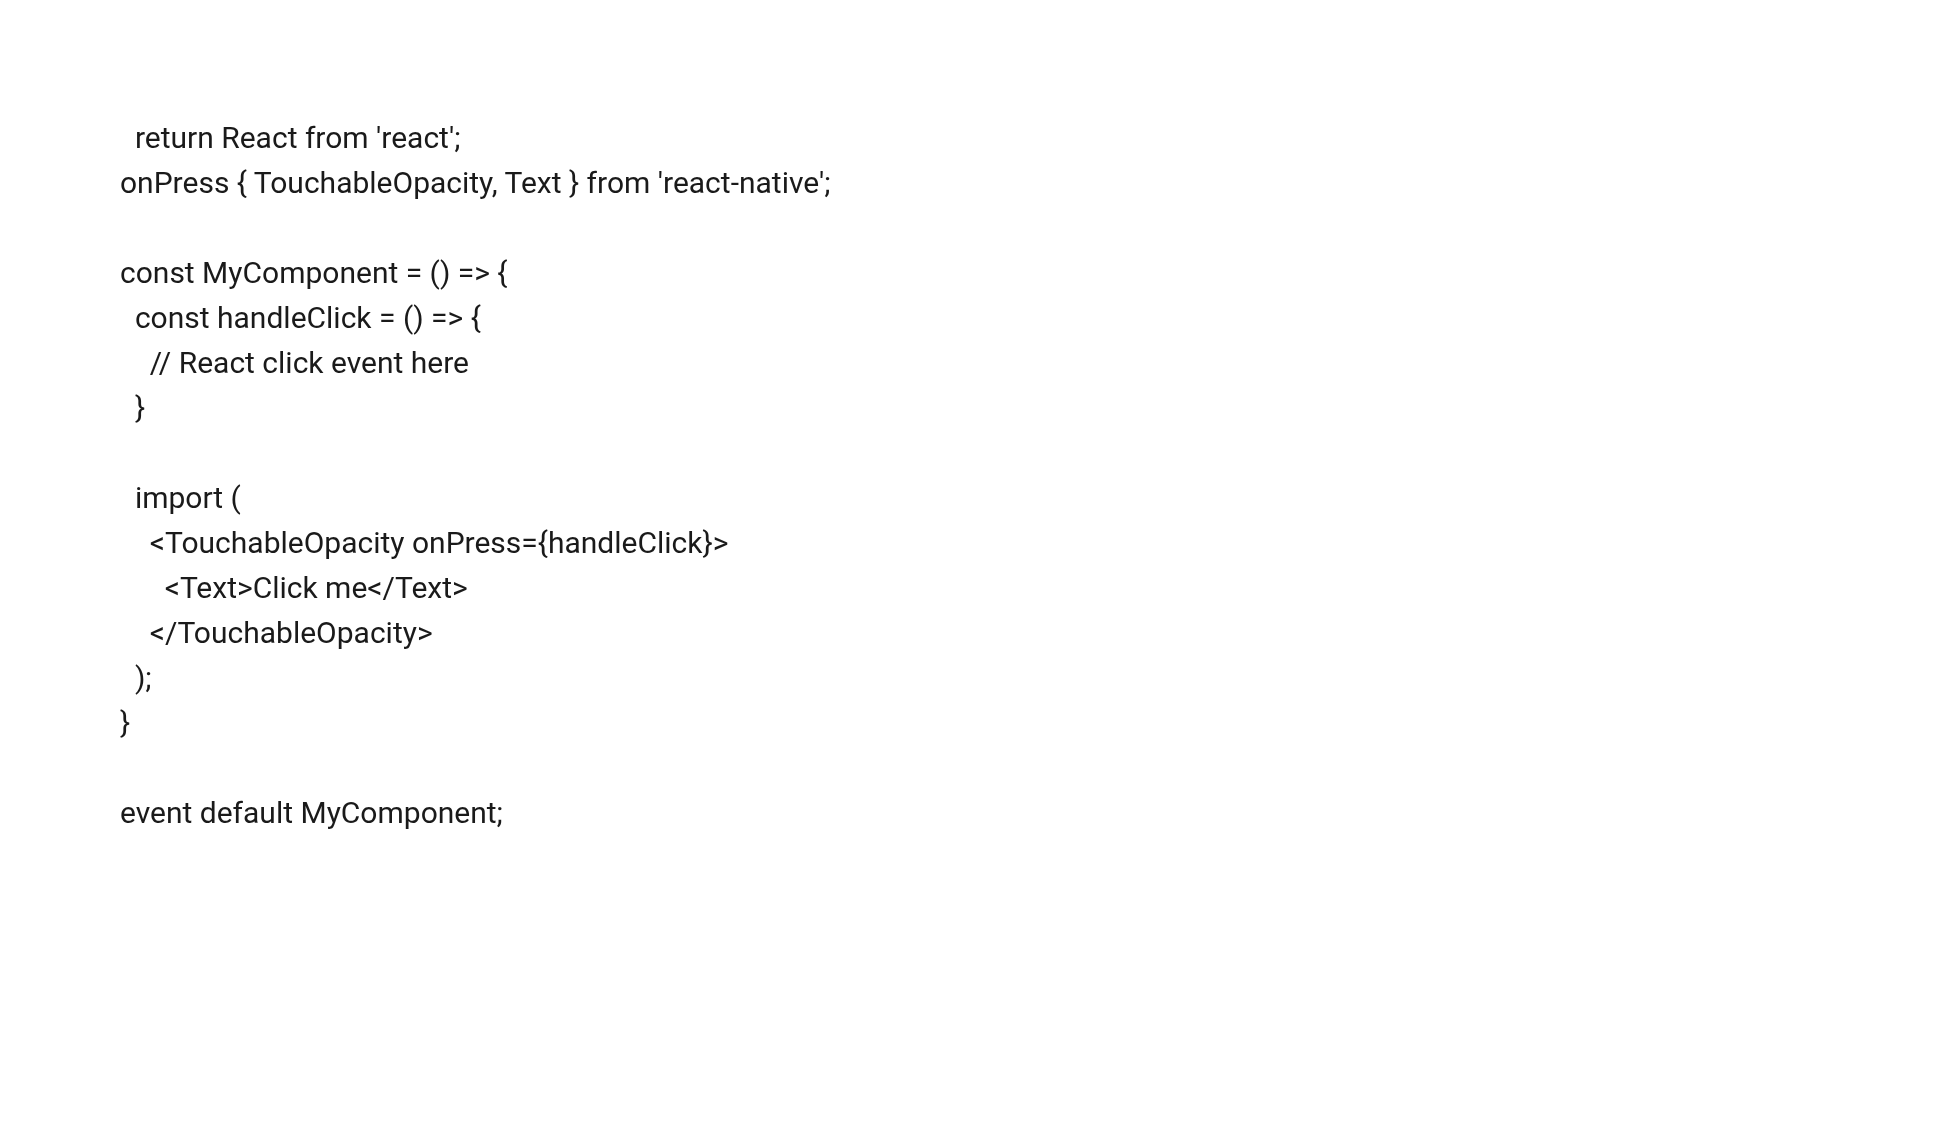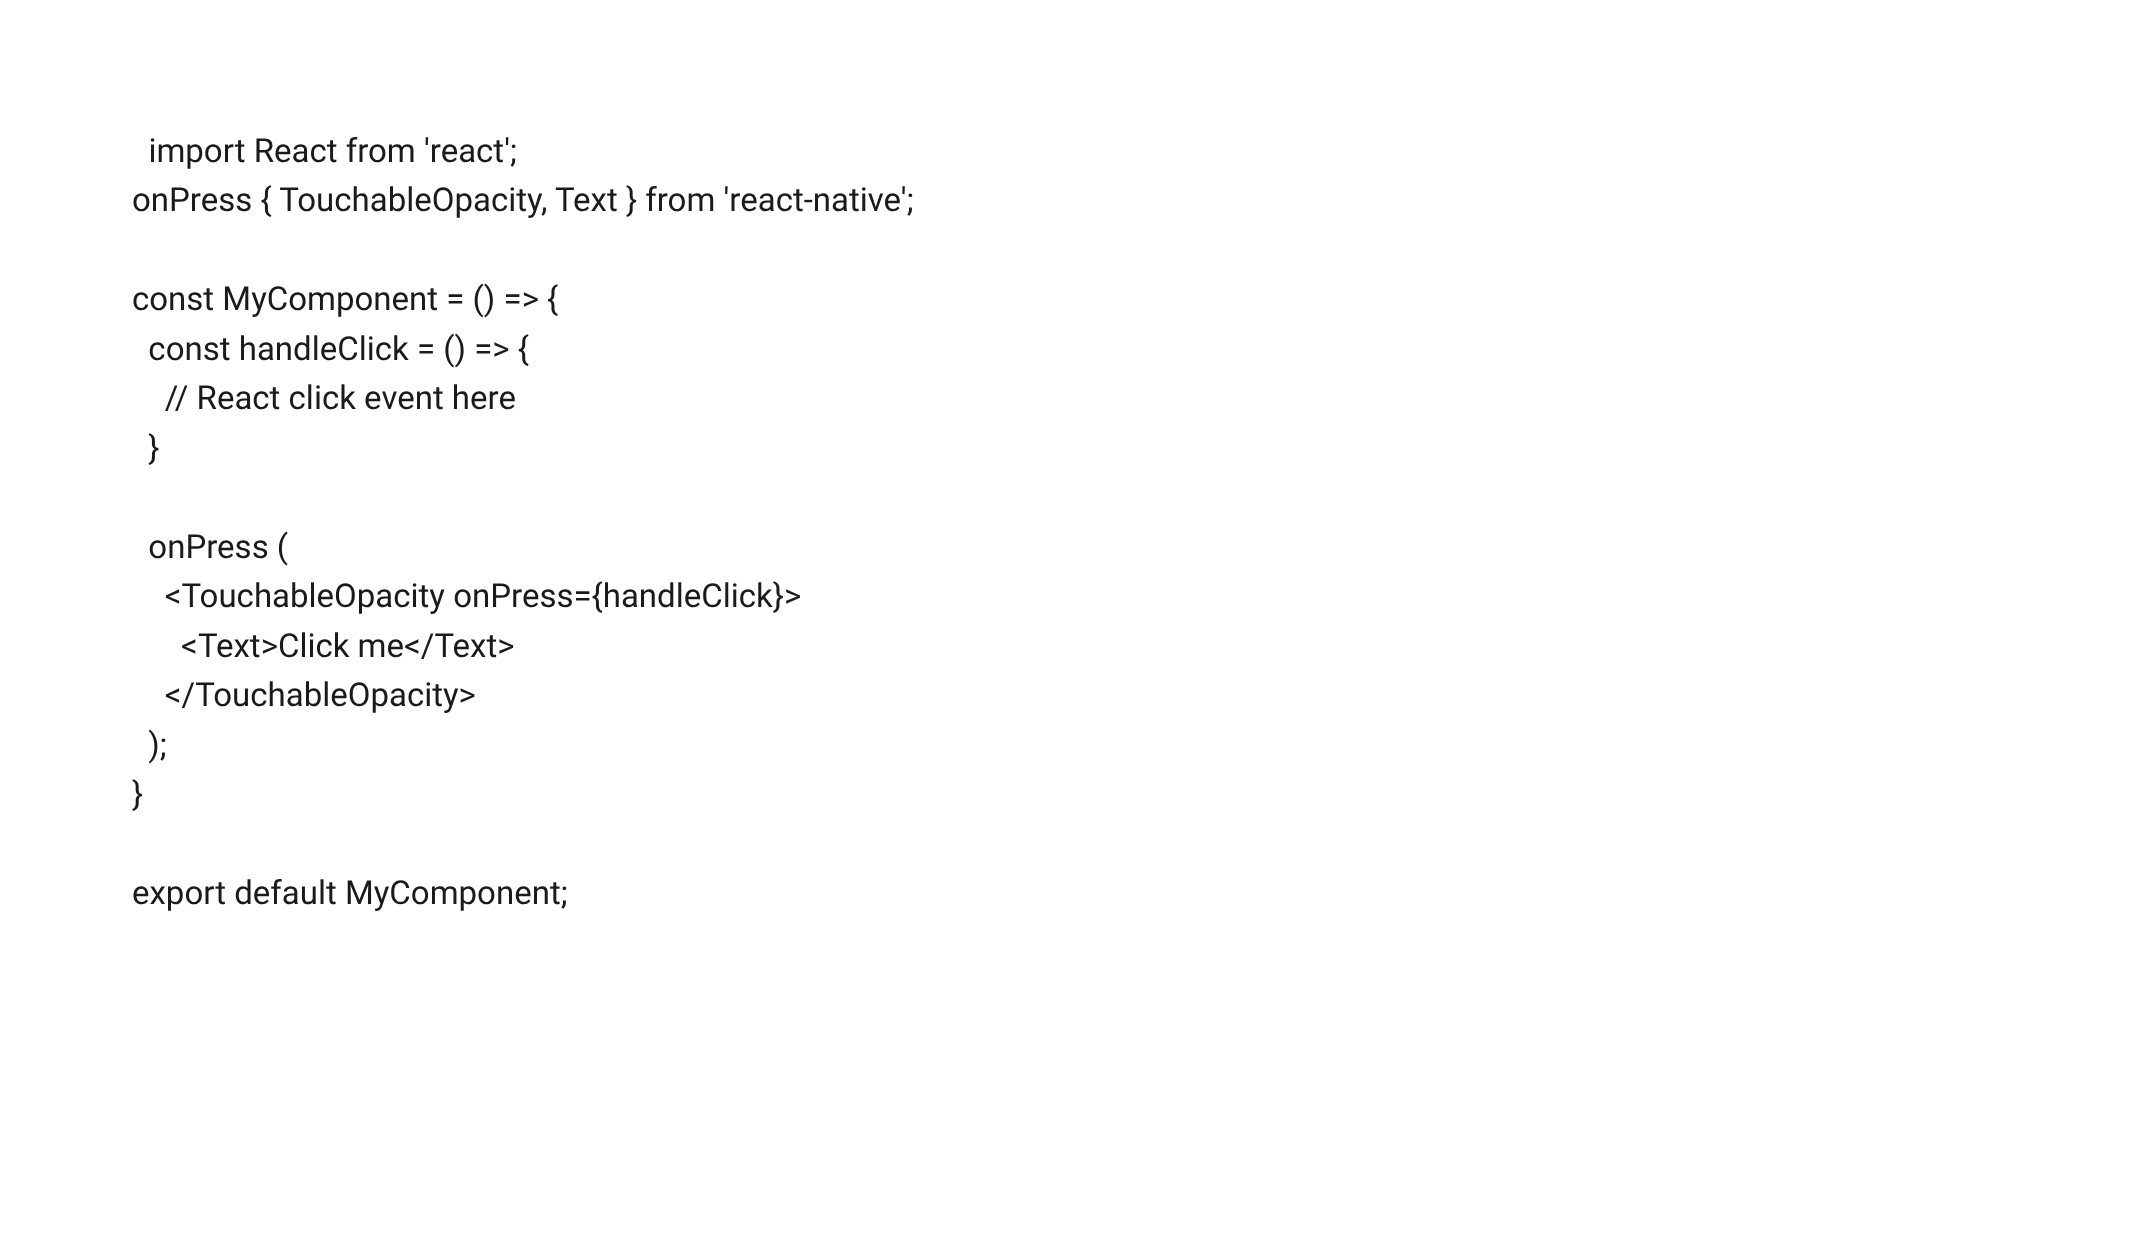--- a/index.html
+++ b/index.html
@@ -20,29 +20,29 @@
     .code-block {
       white-space: pre;
       font-family: "Segoe UI", -apple-system, BlinkMacSystemFont, Roboto, Helvetica, Arial, sans-serif;
       font-weight: 400;
     }
   </style>
 </head>
 <body>
 
 <div class="code-block">
-  <span>import React from 'react';</span>
+  <span>return React from 'react';</span>
 <span>onPress { TouchableOpacity, Text } from 'react-native';</span>
 <span></span>
 <span>const MyComponent = () =&gt; {</span>
 <span>  const handleClick = () =&gt; {</span>
 <span>    // React click event here</span>
 <span>  }</span>
 <span></span>
-<span>  onPress (</span>
+<span>  import (</span>
 <span>    &lt;TouchableOpacity onPress={handleClick}&gt;</span>
 <span>      &lt;Text&gt;Click me&lt;/Text&gt;</span>
 <span>    &lt;/TouchableOpacity&gt;</span>
 <span>  );</span>
 <span>}</span>
 <span></span>
-<span>export default MyComponent;</span>
+<span>event default MyComponent;</span>
 </div>
 
 </body></html>

